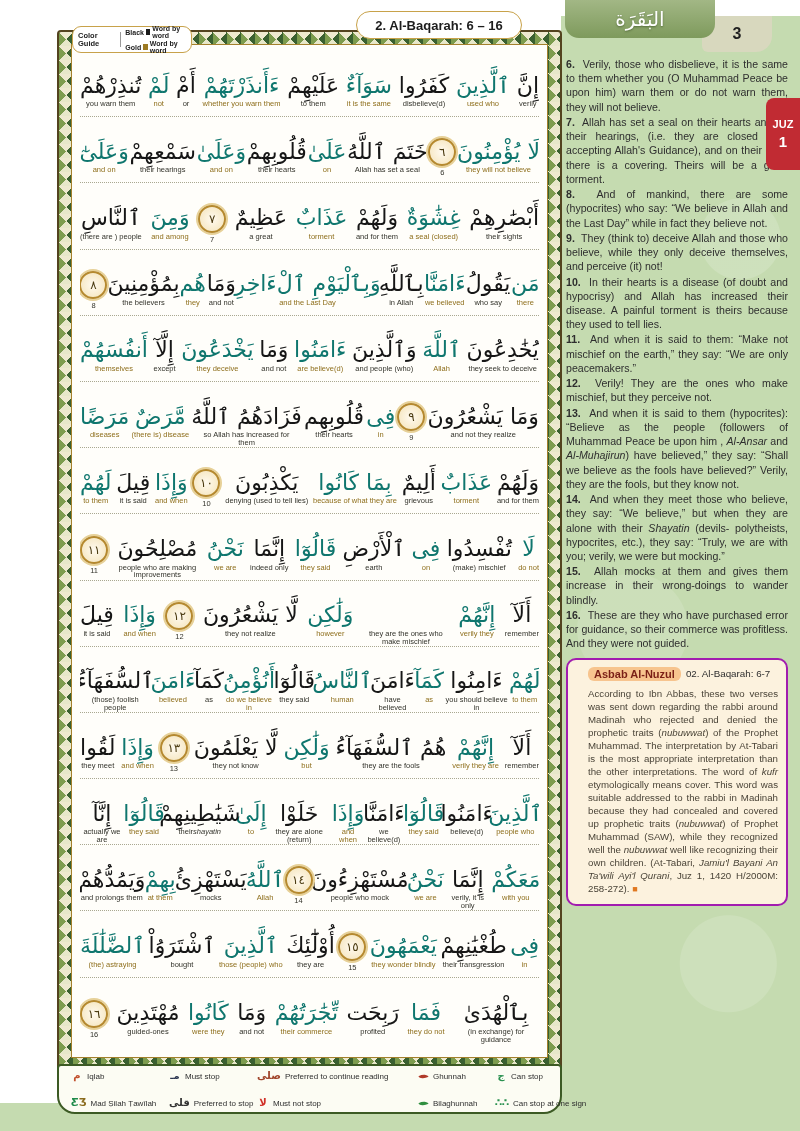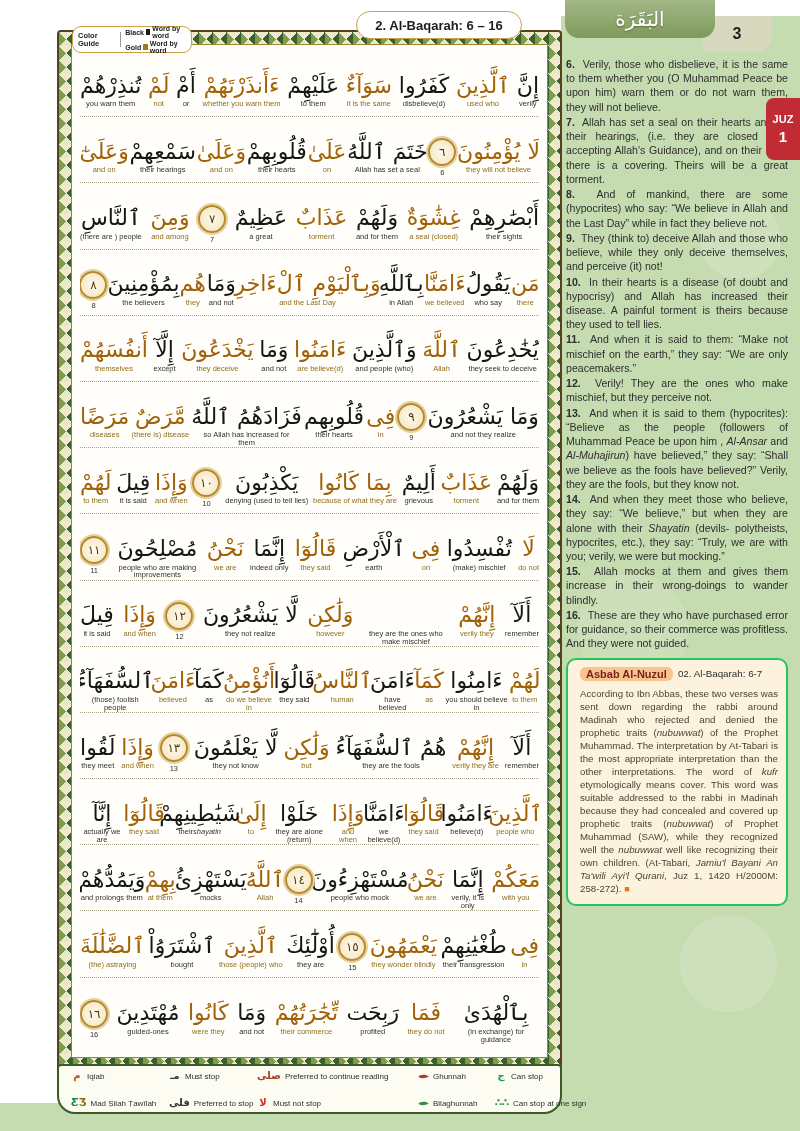--- a/index.html
+++ b/index.html
@@ -39,21 +39,21 @@
   .qline:last-child{border-bottom:none;}
   .words{display:flex;direction:rtl;justify-content:space-between;align-items:flex-end;
     width:100%;height:64px;gap:2px;}
   .word{display:flex;flex-direction:column;align-items:center;justify-content:flex-end;
     height:64px;min-width:0;}
   .word .ar{font-family:"DejaVu Sans",sans-serif;font-size:22px;line-height:1.25;
     white-space:nowrap;flex:1;display:flex;align-items:flex-end;padding-bottom:1px;}
   .word .en{font-size:7.5px;line-height:1.05;text-align:center;max-width:86px;height:16px;
     direction:ltr;display:flex;align-items:flex-start;justify-content:center;}
   .c0 .ar{color:#161616}.c0 .en{color:#33332b}
-  .c1 .ar{color:#a16207}.c1 .en{color:#8f6f1d}
+  .c1 .ar{color:#0f766e}.c1 .en{color:#8f6f1d}
   .med{width:28px;height:28px;border-radius:50%;
     background:radial-gradient(#fffaf0,#f4e3b8);
     border:2px solid #b5892f;box-shadow:0 0 0 2px #e7d198;box-sizing:border-box;
     display:flex;align-items:center;justify-content:center;
     font-family:"DejaVu Sans",sans-serif;font-size:12px;color:#4a3a10;margin-bottom:2px;}
   .mednum{font-size:7.5px;color:#33332b;height:14px;}
   
   .color-guide{position:absolute;left:72px;top:26px;width:120px;height:27px;background:#fff;
     border:1.5px solid #c8a24a;border-radius:9px;display:flex;align-items:center;
     box-sizing:border-box;padding:1px 5px;z-index:5;}
@@ -66,30 +66,30 @@
     border:1.5px solid #c8a24a;border-radius:14px;display:flex;align-items:center;
     justify-content:center;font-weight:bold;font-size:13px;color:#1d1d1d;z-index:5;box-sizing:border-box;}
   .surah-tab{position:absolute;left:565px;top:0;width:150px;height:38px;
     background:linear-gradient(#a2b785,#7e9a5c);border-radius:0 0 14px 14px;
     display:flex;align-items:center;justify-content:center;color:#fff;
     font-family:"DejaVu Sans",sans-serif;font-size:20px;z-index:4;
     text-shadow:0 1px 2px rgba(40,60,20,.5);}
   .page-tab{position:absolute;left:702px;top:16px;width:70px;height:36px;background:#d8d8be;
     border-radius:0 0 16px 6px;display:flex;align-items:center;justify-content:center;
     font-weight:bold;font-size:16px;color:#1f1f1f;z-index:3;}
-  .juz{position:absolute;left:766px;top:98px;width:34px;height:62px;background:#c12b33;
+  .juz{position:absolute;left:766px;top:98px;width:34px;height:72px;background:#c12b33;
     border-radius:8px 0 0 8px;color:#fff;display:flex;flex-direction:column;
     align-items:center;justify-content:center;gap:3px;z-index:6;}
   .juz .jl{font-size:11px;font-weight:bold;}
   .juz .jn{font-size:15px;font-weight:bold;}
   
   .sidebar{position:absolute;left:566px;top:57px;width:222px;z-index:2;}
   .sidebar p{margin:0 0 1px 0;font-size:10.6px;line-height:1.345;text-align:justify;color:#2e2e2e;}
-  .asbab{background:#fcf2de;border:2px solid #22c55e;border-radius:10px;
-    padding:7px 8px 9px 12px;margin-top:7px;box-sizing:border-box;}
+  .asbab{background:#fcf2de;border:2px solid #a21caf;border-radius:10px;
+    padding:7px 8px 9px 20px;margin-top:7px;box-sizing:border-box;}
   .asbab-head{display:flex;align-items:center;gap:5px;}
   .asbab-title{background:#f7c48e;color:#7a1f16;font-weight:bold;font-size:11px;
     padding:1px 6px;border-radius:6px;white-space:nowrap;}
   .asbab-ref{font-size:9.8px;color:#2e2e2e;}
   .asbab-body{font-size:9.7px;line-height:1.34;text-align:justify;color:#4a4438;margin-top:6px;}
   .endmark{color:#e07820;font-size:9px;}
   
   .legend{position:absolute;left:57px;top:1064px;width:505px;height:50px;background:#fcfcf3;
     border:2px solid #3c5a24;border-radius:4px 4px 18px 18px;box-sizing:border-box;
     display:grid;grid-template-columns:98px 88px 160px 78px auto;

